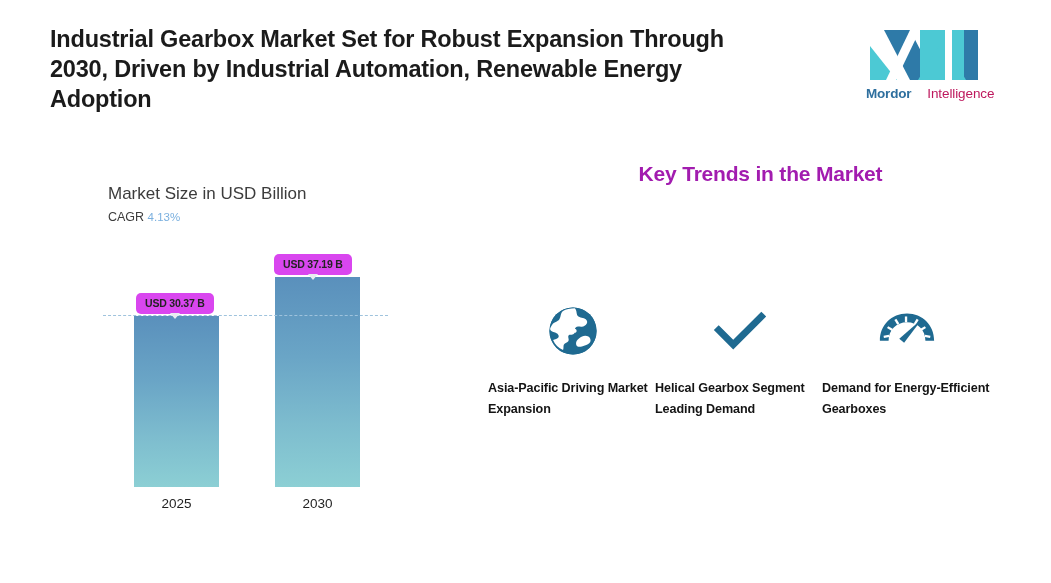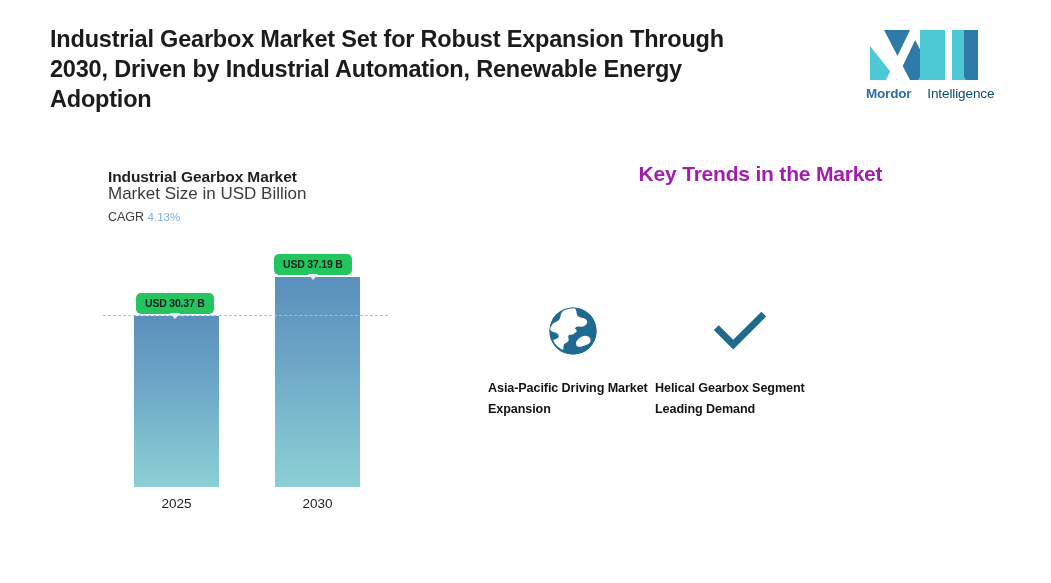--- a/index.html
+++ b/index.html
@@ -45,21 +45,21 @@
   }
   #brand-mark { display: block; }
   #brand-wordmark {
     margin-top: 2px;
     font-size: 13.5px;
     line-height: 16px;
     white-space: nowrap;
     text-align: center;
   }
   .wm-bold   { font-weight: bold; color: #2e6f9e; letter-spacing: -0.2px;}
-  .wm-light  { font-weight: normal; color: #0c4a6e; letter-spacing: -0.1px; margin-left: 16px;}
+  .wm-light  { font-weight: normal; color: #be185d; letter-spacing: -0.1px; margin-left: 16px;}
 
   
   #chart-panel {
     position: absolute;
     left: 0; top: 150px;
     width: 470px;
     height: 420px;
   }
   #chart-title {
     position: absolute;
@@ -103,21 +103,21 @@
     position: absolute;
     left: 103px;
     top: 165px;
     width: 285px;
     height: 0;
     border-top: 1.6px dashed #9fc3dd;
   }
 
   .value-pill {
     position: absolute;
-    background: #22c55e;
+    background: #d946ef;
     border-radius: 5px;
     padding: 4px 9px 5px 9px;
     font-size: 10.5px;
     font-weight: bold;
     color: #232323;
     white-space: nowrap;
     letter-spacing: -0.2px;
   }
   .value-pill::after {
     content: "";
@@ -230,21 +230,20 @@
     </svg>
     <div id="brand-wordmark">
       <span class="wm-bold">Mordor</span><span class="wm-light">Intelligence</span>
     </div>
   </div>
 
 </div>
 
 <div id="chart-panel">
 
-  <div id="chart-title">Industrial Gearbox Market</div>
   <div id="chart-subtitle">Market Size in USD Billion</div>
   <div id="chart-cagr">
     <span>CAGR</span>
     <span class="cagr-value">4.13%</span>
   </div>
 
   <div id="plot">
 
     <div class="bar" id="bar-2025"></div>
     <div class="bar" id="bar-2030"></div>
@@ -283,14 +282,32 @@
 
   <div class="trend" id="trend-1">
     <div class="trend-icon">
       <svg width="62" height="52" viewBox="0 0 64 52">
         <path d="M5 25 L10 20 L25 35 L54 6 L59 11 L25 45 Z" fill="#1f6a91"></path>
       </svg>
     </div>
     <div class="trend-label">Helical Gearbox Segment Leading Demand</div>
   </div>
 
+  <div class="trend" id="trend-2">
+    <div class="trend-icon">
+      <svg width="62" height="50" viewBox="0 0 64 48">
+        <path d="M32 6 C16 6 4 18 4 34 L13 34 C13 23 21 15 32 15 C43 15 51 23 51 34 L60 34 C60 18 48 6 32 6 Z" fill="#1f6a91"></path>
+        <g stroke="#ffffff" stroke-width="2.4" stroke-linecap="butt">
+          <line x1="8" y1="30" x2="13.5" y2="29"></line>
+          <line x1="12" y1="20" x2="17" y2="23"></line>
+          <line x1="20" y1="12" x2="23" y2="17"></line>
+          <line x1="31" y1="9" x2="31" y2="15"></line>
+          <line x1="43" y1="12" x2="40" y2="17"></line>
+          <line x1="51" y1="20" x2="46" y2="23"></line>
+          <line x1="56" y1="30" x2="50.5" y2="29"></line>
+        </g>
+        <path d="M48 11 L29 36 L24 32 Z" fill="#1f6a91"></path>
+      </svg>
+    </div>
+    <div class="trend-label">Demand for Energy-Efficient Gearboxes</div>
+  </div>
 
 </div>
 
 </body></html>

